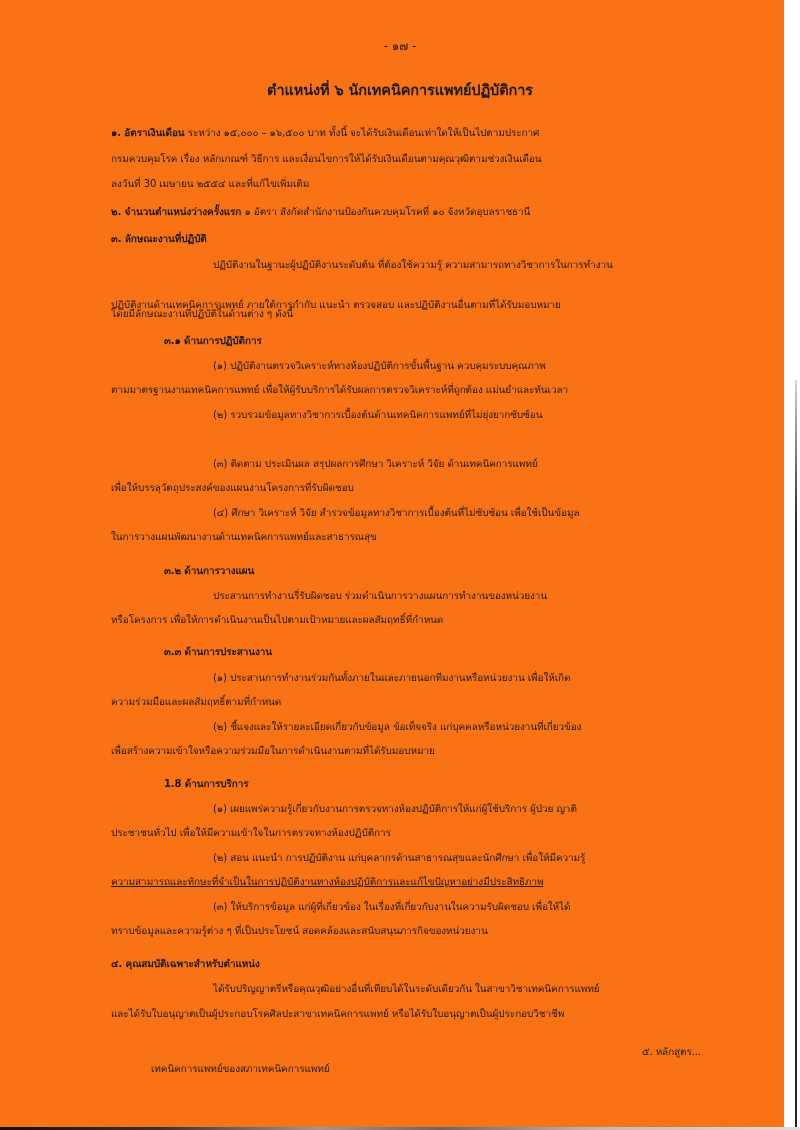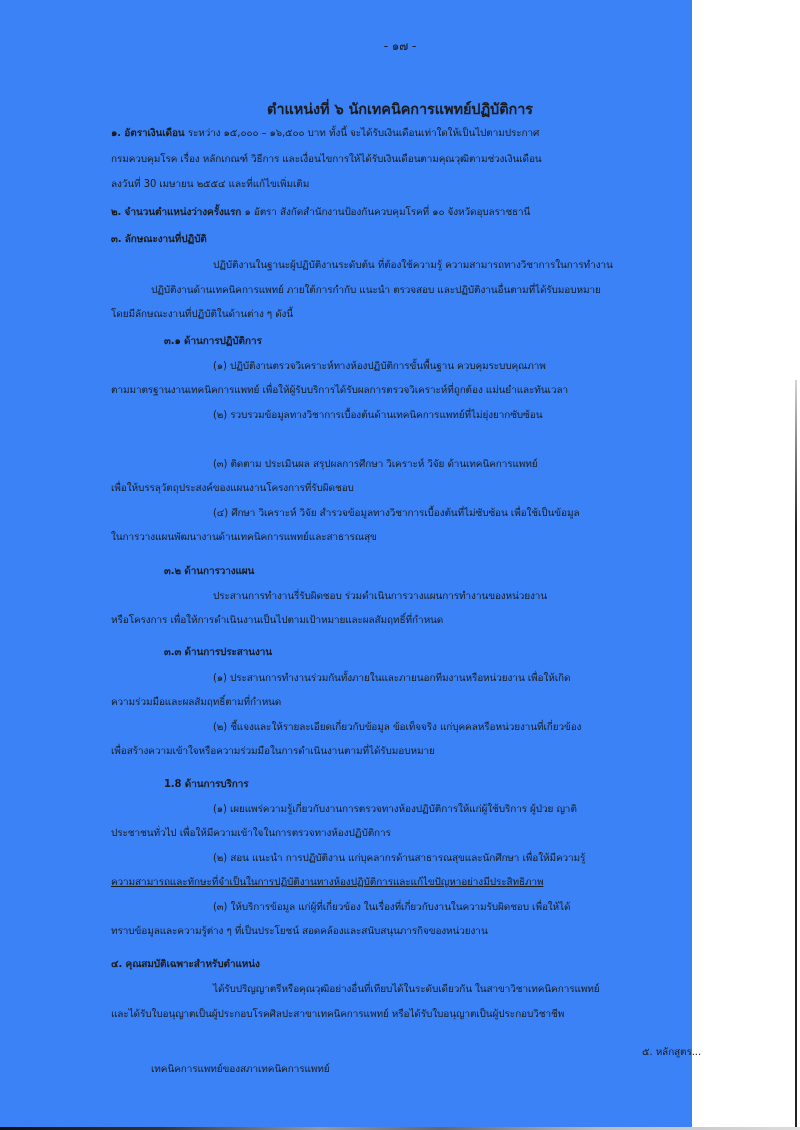--- a/index.html
+++ b/index.html
@@ -8,22 +8,22 @@
       height: 1130px;
       background: #ffffff;
       position: relative;
       overflow: hidden;
       font-family: "DejaVu Sans", "Liberation Sans", sans-serif;
       color: #1a1a1a;
     }
     .page {
       position: absolute;
       left: 0; top: 0;
-      width: 692px; height: 1130px;
-      background: #3b82f6;
+      width: 784px; height: 1130px;
+      background: #f97316;
     }
     .scan-right-edge {
       position: absolute;
       left: 795px; top: 380px;
       width: 2px; height: 750px;
       background: linear-gradient(to bottom, rgba(40,40,40,0.2), #222 20%, #222 100%);
     }
     .scan-bottom-edge {
       position: absolute;
       left: 0; top: 1127px;
@@ -33,21 +33,21 @@
     .line {
       position: absolute;
       white-space: nowrap;
       font-size: 10px;
       line-height: 18px;
       letter-spacing: -0.1px;
     }
     .b { font-weight: bold; }
     .center { left: 0; width: 800px; text-align: center; }
     .page-number { top: 37px; font-size: 12px; }
-    .doc-title { top: 100px; font-size: 14.5px; font-weight: bold; text-align: center; }
+    .doc-title { top: 81px; font-size: 14.5px; font-weight: bold; text-align: center; }
   </style>
 </head>
 <body>
 
 <div class="page">
 
   <div class="line center page-number">- ๑๗ -</div>
   <div class="line center doc-title">ตำแหน่งที่ ๖ นักเทคนิคการแพทย์ปฏิบัติการ</div>
 
   <div class="line" style="left:111px; top:124px;">
@@ -55,21 +55,21 @@
   </div>
   <div class="line" style="left:111px; top:150px;">กรมควบคุมโรค เรื่อง หลักเกณฑ์ วิธีการ และเงื่อนไขการให้ได้รับเงินเดือนตามคุณวุฒิตามช่วงเงินเดือน</div>
   <div class="line" style="left:111px; top:175px;">ลงวันที่ 30 เมษายน ๒๕๕๔ และที่แก้ไขเพิ่มเติม</div>
 
   <div class="line" style="left:111px; top:203px;">
     <span class="b">๒. จำนวนตำแหน่งว่างครั้งแรก</span><span>  ๑ อัตรา สังกัดสำนักงานป้องกันควบคุมโรคที่ ๑๐ จังหวัดอุบลราชธานี</span>
   </div>
 
   <div class="line b" style="left:111px; top:230px;">๓. ลักษณะงานที่ปฏิบัติ</div>
   <div class="line" style="left:213px; top:256px;">ปฏิบัติงานในฐานะผู้ปฏิบัติงานระดับต้น ที่ต้องใช้ความรู้ ความสามารถทางวิชาการในการทำงาน</div>
-  <div class="line" style="left:111px; top:281px;margin-left:40px;">ปฏิบัติงานด้านเทคนิคการแพทย์ ภายใต้การกำกับ แนะนำ ตรวจสอบ และปฏิบัติงานอื่นตามที่ได้รับมอบหมาย</div>
+  <div class="line" style="left:111px; top:296px;">ปฏิบัติงานด้านเทคนิคการแพทย์ ภายใต้การกำกับ แนะนำ ตรวจสอบ และปฏิบัติงานอื่นตามที่ได้รับมอบหมาย</div>
   <div class="line" style="left:111px; top:305px;">โดยมีลักษณะงานที่ปฏิบัติในด้านต่าง ๆ ดังนี้</div>
 
   <div class="line b" style="left:164px; top:332px;">๓.๑ ด้านการปฏิบัติการ</div>
   <div class="line" style="left:213px; top:357px;">(๑) ปฏิบัติงานตรวจวิเคราะห์ทางห้องปฏิบัติการขั้นพื้นฐาน ควบคุมระบบคุณภาพ</div>
   <div class="line" style="left:111px; top:381px;">ตามมาตรฐานงานเทคนิคการแพทย์ เพื่อให้ผู้รับบริการได้รับผลการตรวจวิเคราะห์ที่ถูกต้อง แม่นยำและทันเวลา</div>
   <div class="line" style="left:213px; top:406px;">(๒) รวบรวมข้อมูลทางวิชาการเบื้องต้นด้านเทคนิคการแพทย์ที่ไม่ยุ่งยากซับซ้อน</div>
   <div class="line" style="left:213px; top:455px;">(๓) ติดตาม ประเมินผล สรุปผลการศึกษา วิเคราะห์ วิจัย ด้านเทคนิคการแพทย์</div>
   <div class="line" style="left:111px; top:479px;">เพื่อให้บรรลุวัตถุประสงค์ของแผนงานโครงการที่รับผิดชอบ</div>
   <div class="line" style="left:213px; top:504px;">(๔) ศึกษา วิเคราะห์ วิจัย สำรวจข้อมูลทางวิชาการเบื้องต้นที่ไม่ซับซ้อน เพื่อใช้เป็นข้อมูล</div>
   <div class="line" style="left:111px; top:528px;">ในการวางแผนพัฒนางานด้านเทคนิคการแพทย์และสาธารณสุข</div>

